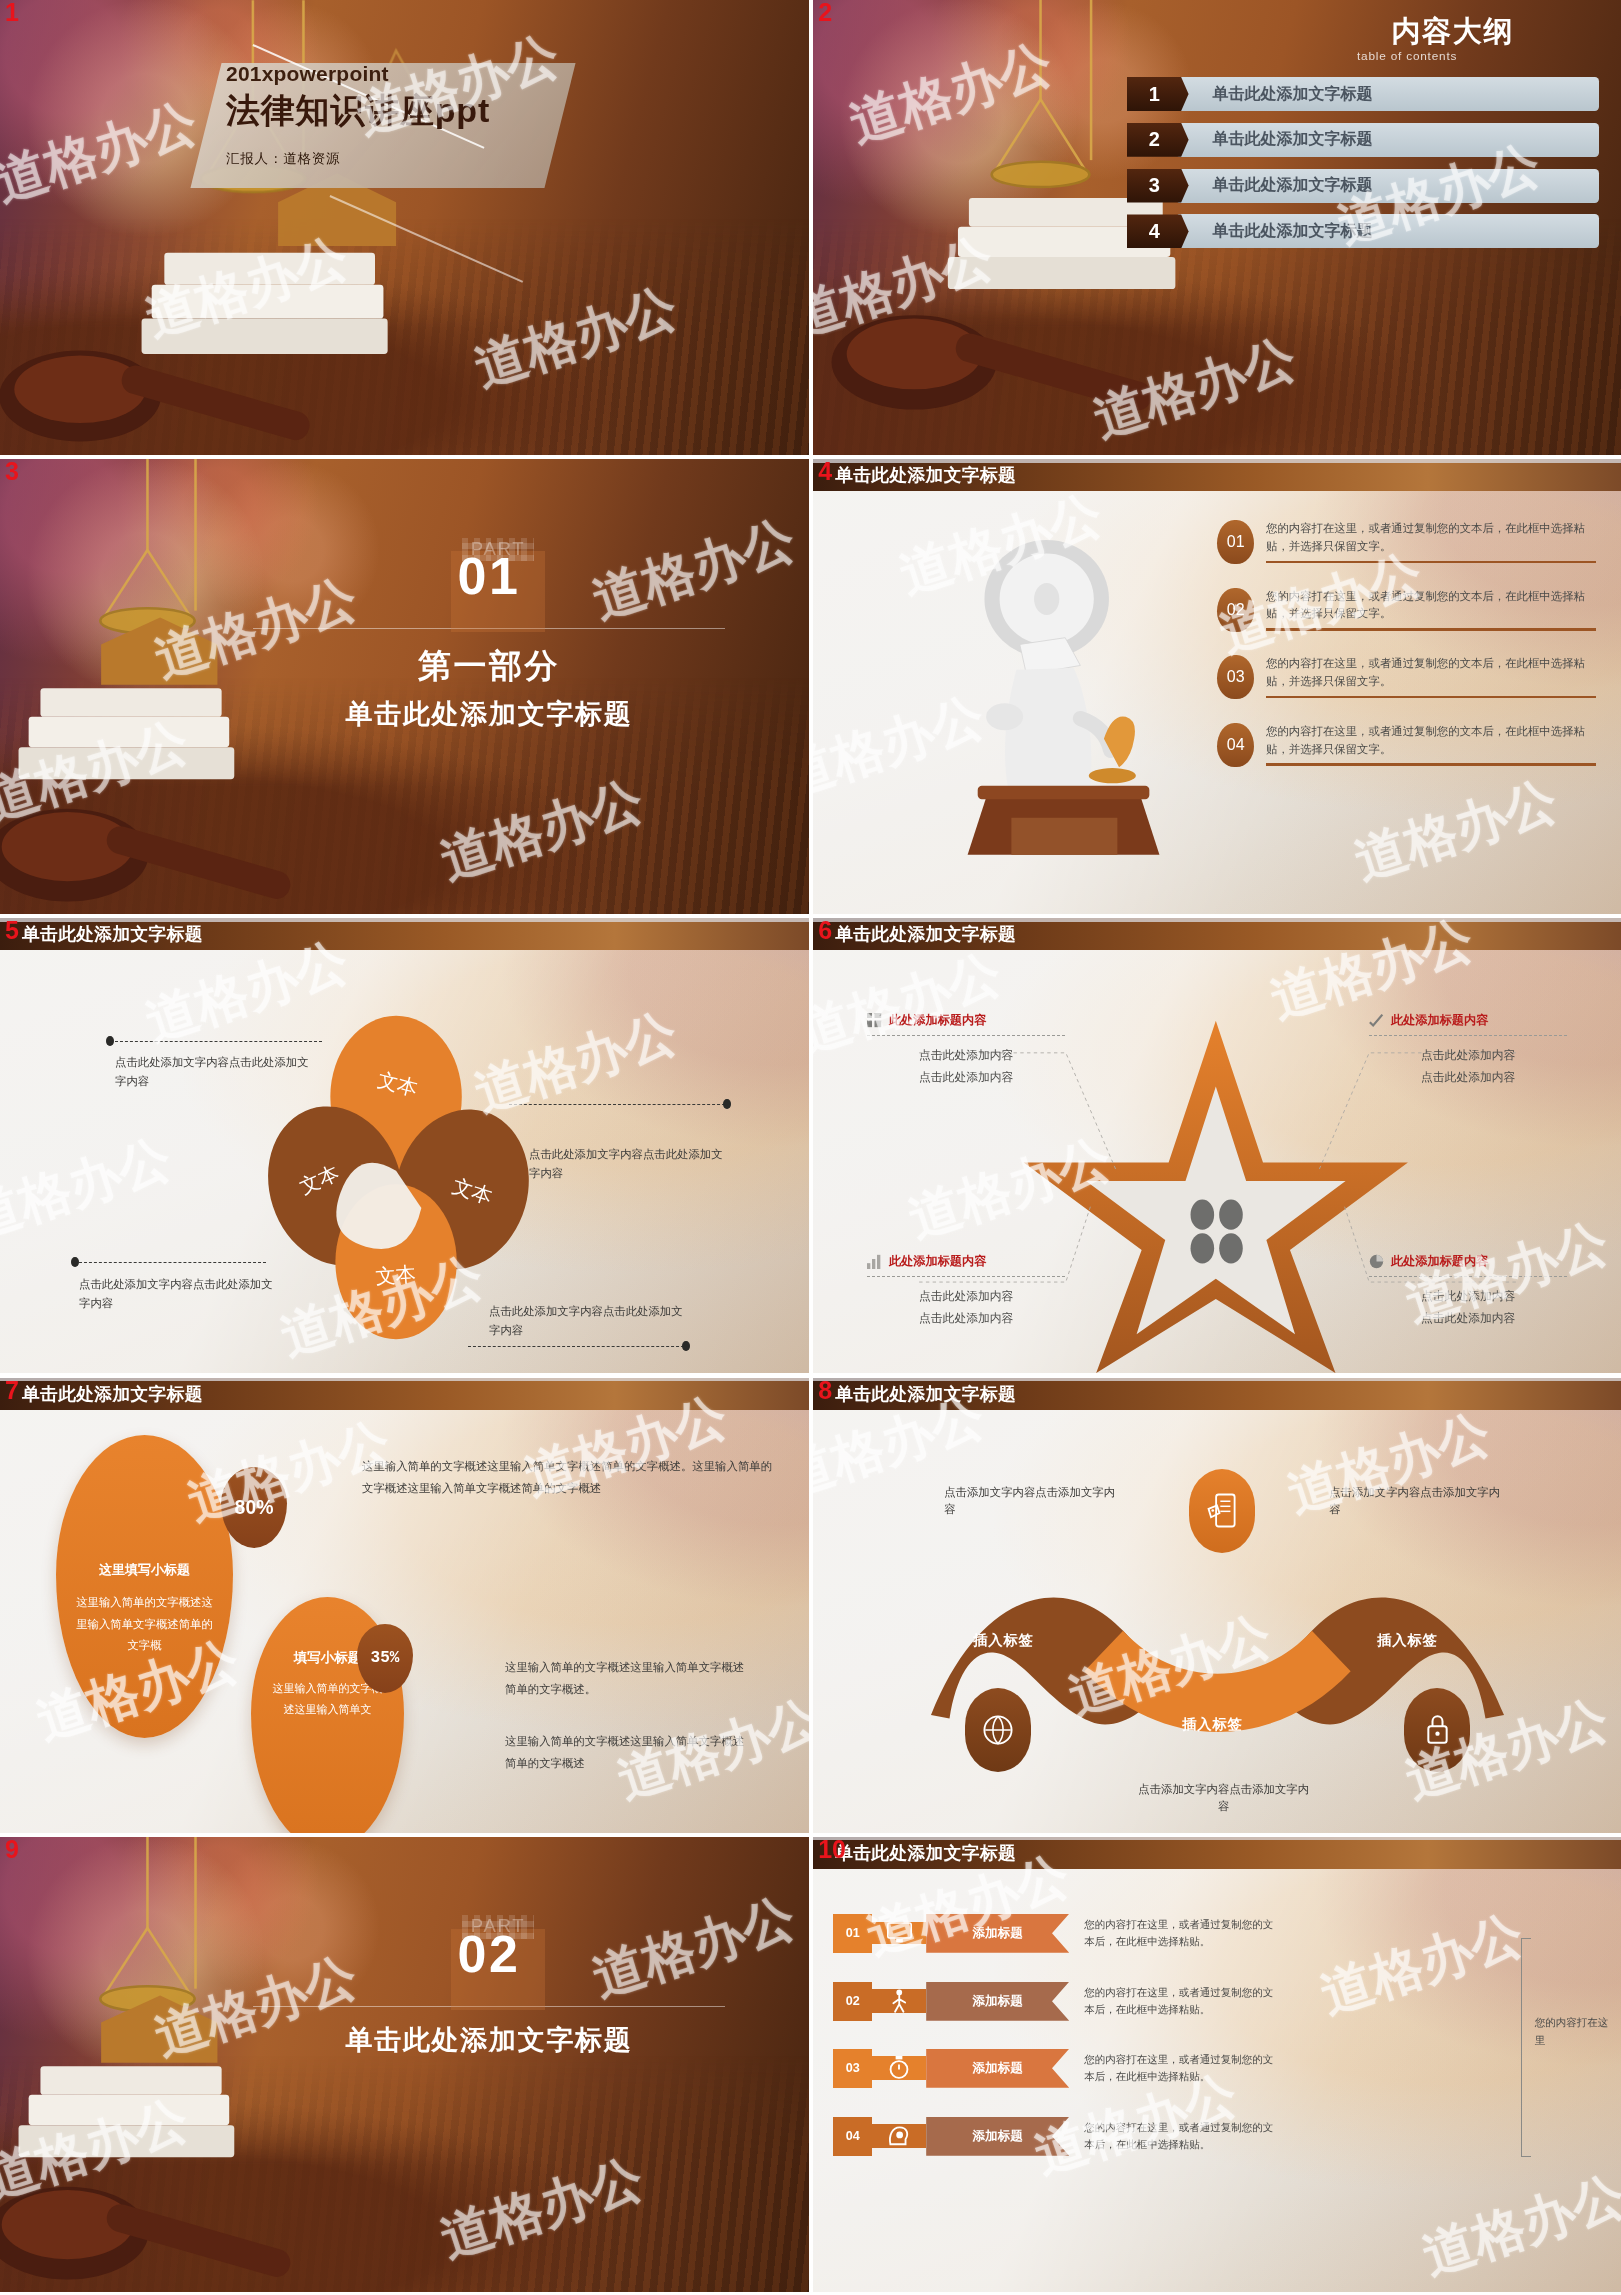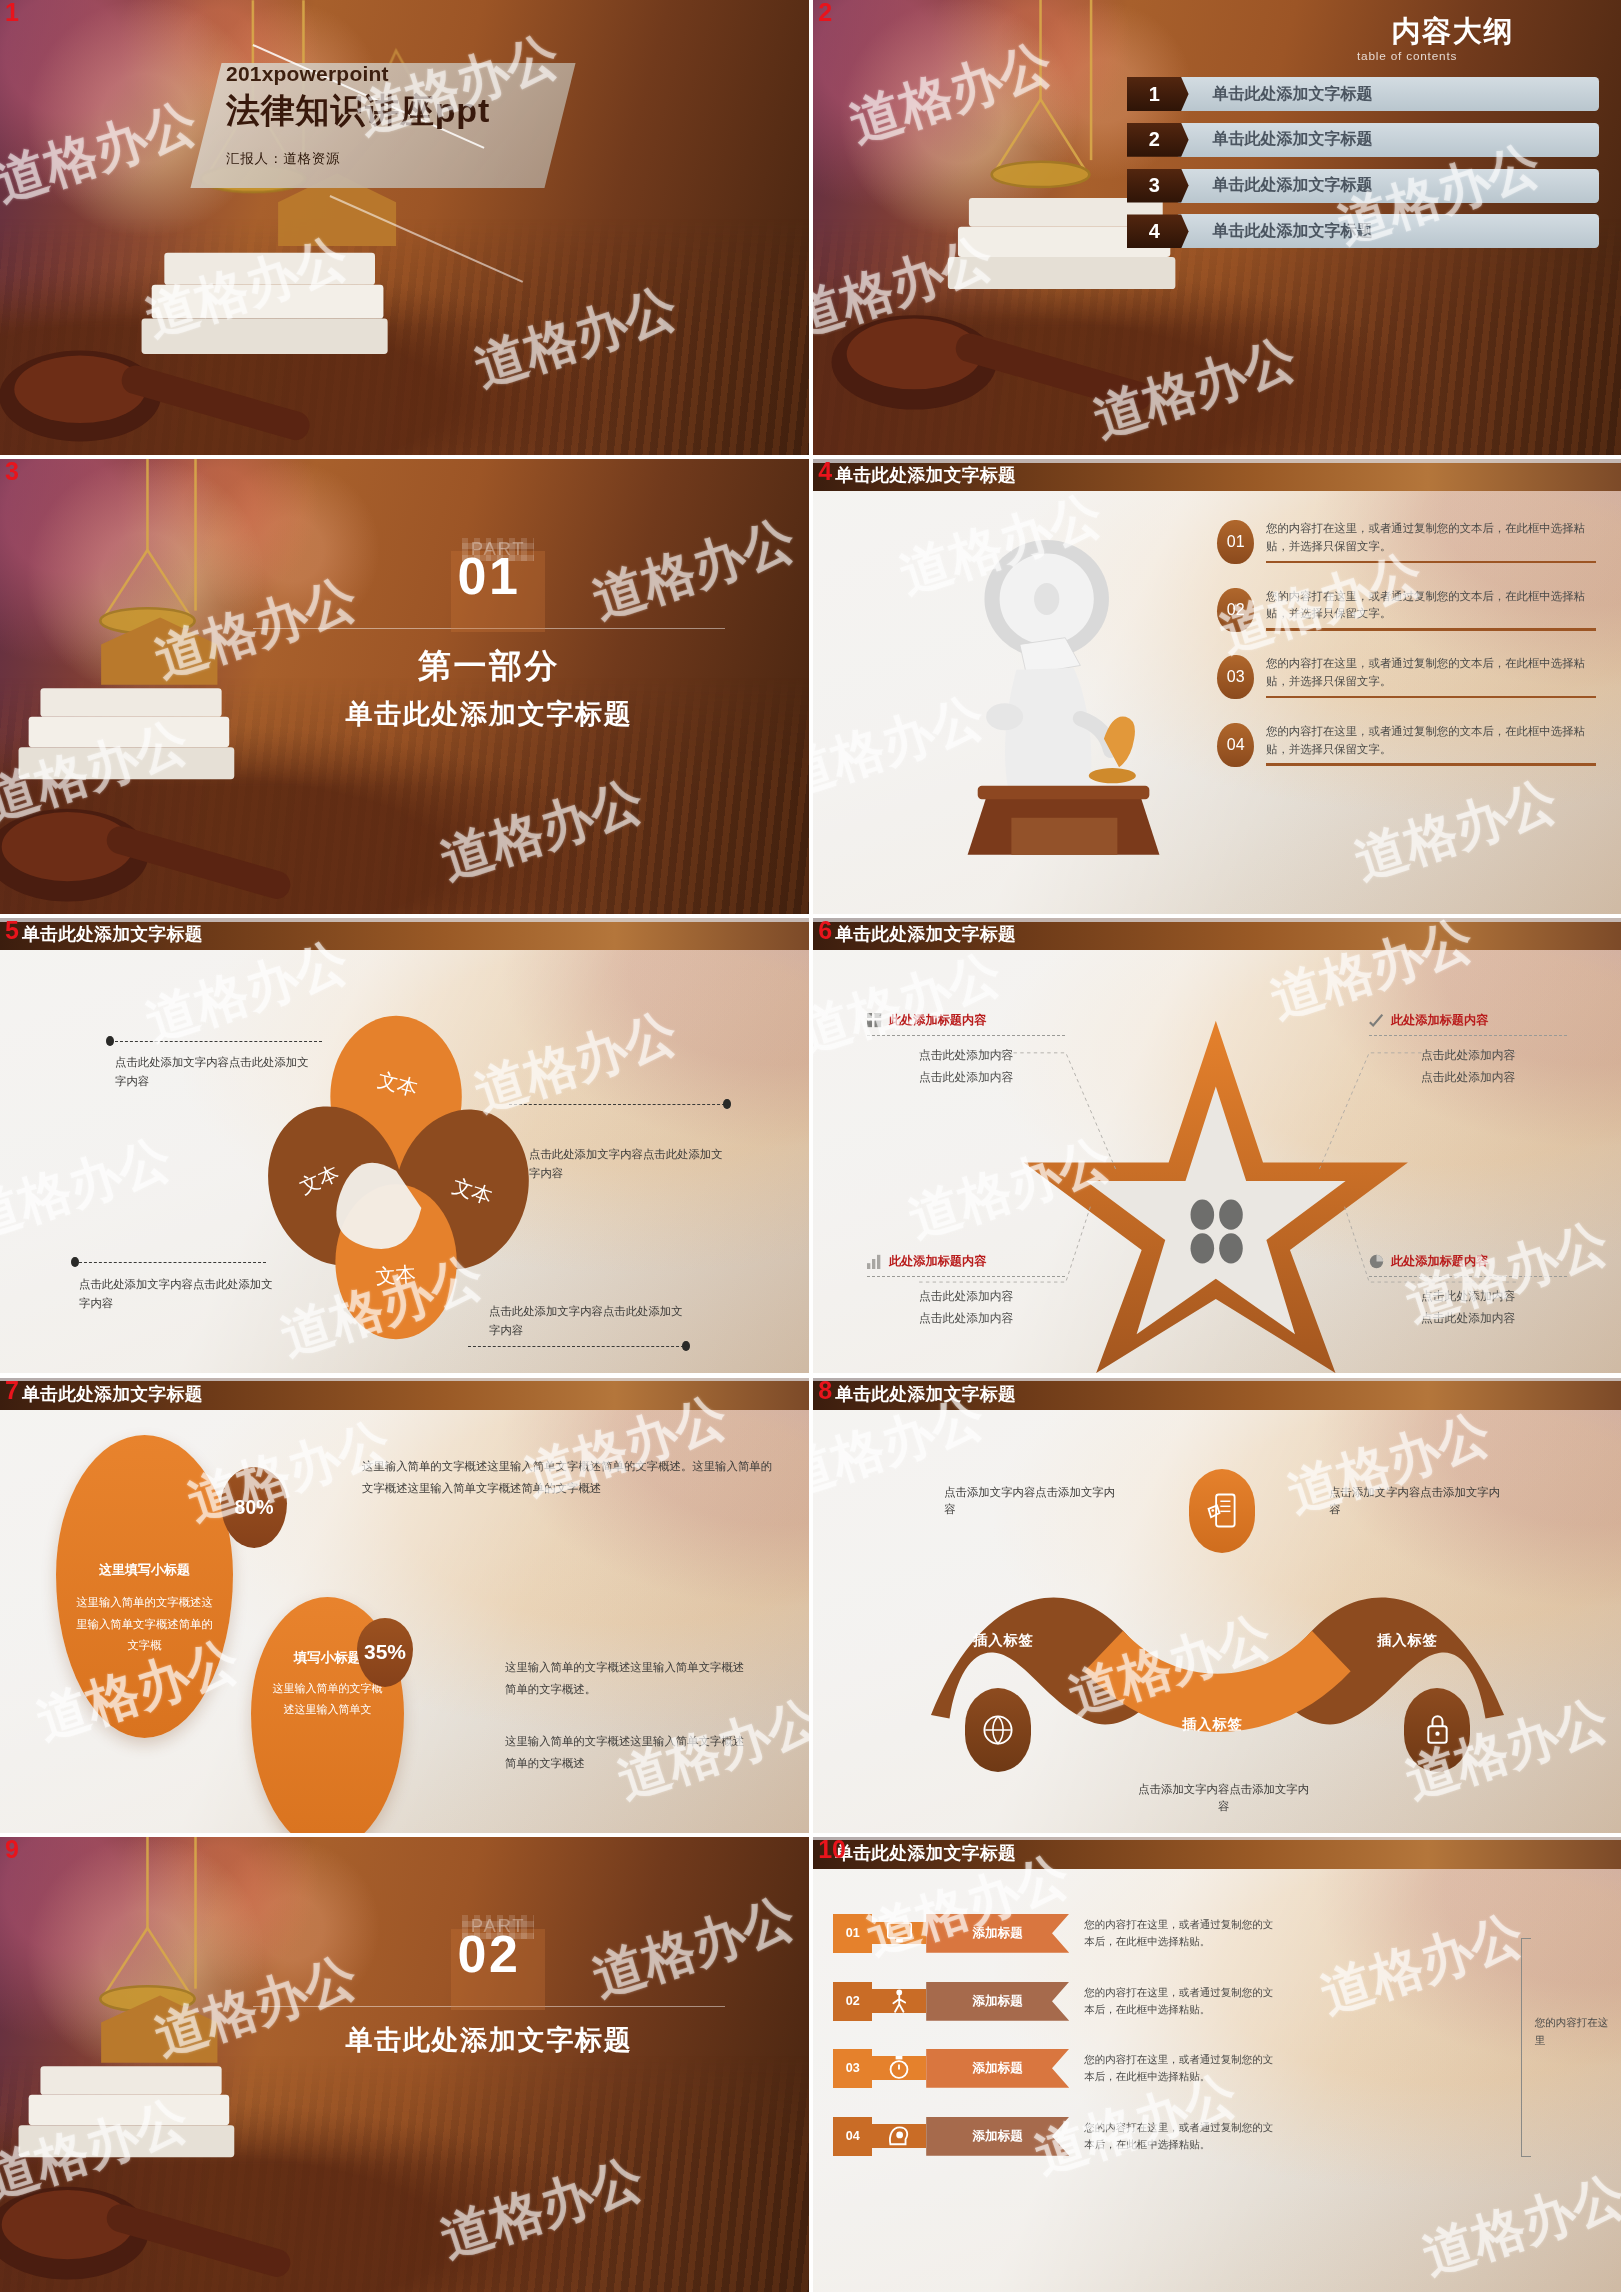--- a/index.html
+++ b/index.html
@@ -558,21 +558,21 @@
     <div class="petal" style="left:56px; top:57px; width:177px; height:303px;">
       <div class="ttl" style="margin-top:126px; font-size:13px;">这里填写小标题</div>
       <div class="bd" style="margin:13.5px 18.5px 0; font-size:11.4px;">这里输入简单的文字概述这里输入简单文字概述简单的文字概</div>
     </div>
     <div class="pct" style="left:221px; top:89px; width:66px; height:81px; font-size:19.4px;">80%</div>
 
     <div class="petal" style="left:251px; top:219px; width:153px; height:253px;">
       <div class="ttl" style="margin-top:52px; font-size:13.5px;">填写小标题</div>
       <div class="bd" style="margin:11.8px 17px 0; font-size:11px;">这里输入简单的文字概述这里输入简单文</div>
     </div>
-    <div class="pct" style="left:357px; top:240px; width:56px; height:69px; font-size:21px;">35%</div>
+    <div class="pct" style="left:357px; top:246px; width:56px; height:69px; font-size:16px;font-family:Liberation Mono, monospace;">35%</div>
 
     <div class="s7-txt" style="left:362px; top:77px; width:413px;">这里输入简单的文字概述这里输入简单文字概述简单的文字概述。这里输入简单的文字概述这里输入简单文字概述简单的文字概述</div>
     <div class="s7-txt" style="left:505px; top:278px; width:244px;">这里输入简单的文字概述这里输入简单文字概述简单的文字概述。</div>
     <div class="s7-txt" style="left:505px; top:352px; width:244px;">这里输入简单的文字概述这里输入简单文字概述简单的文字概述</div>
 
     <div class="hdr">
       <div class="hdr-sheen"></div>
       <div class="t">单击此处添加文字标题</div>
     </div>
     <div class="wm dark">

